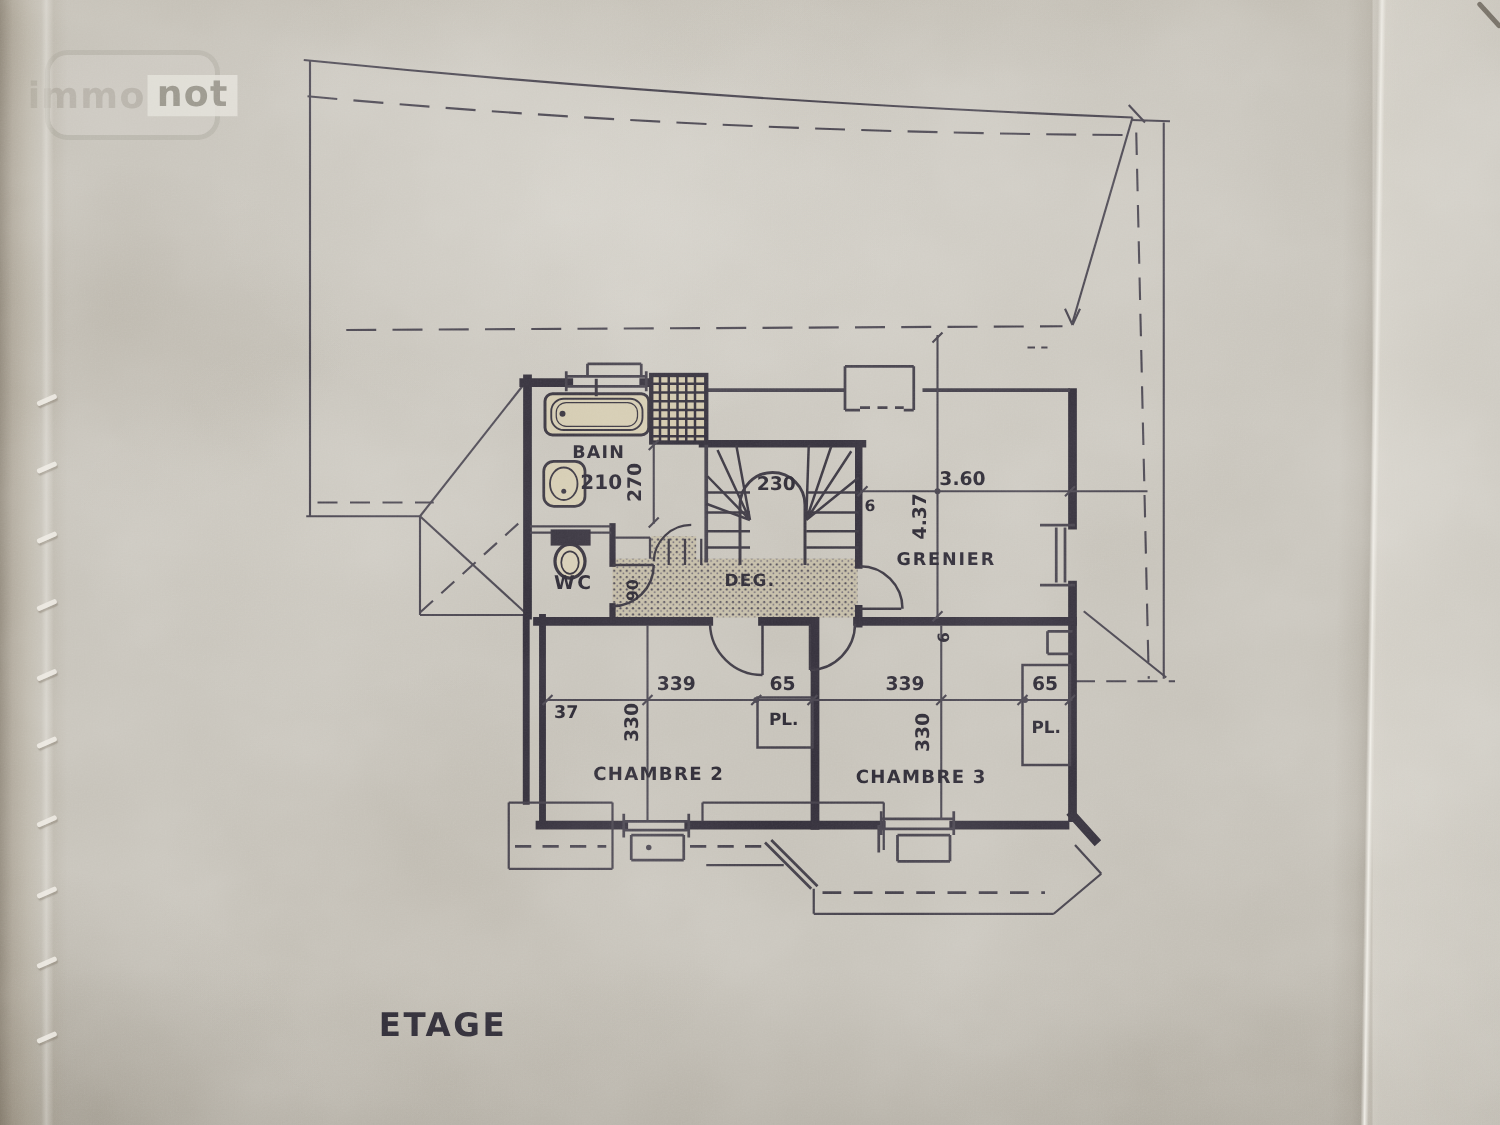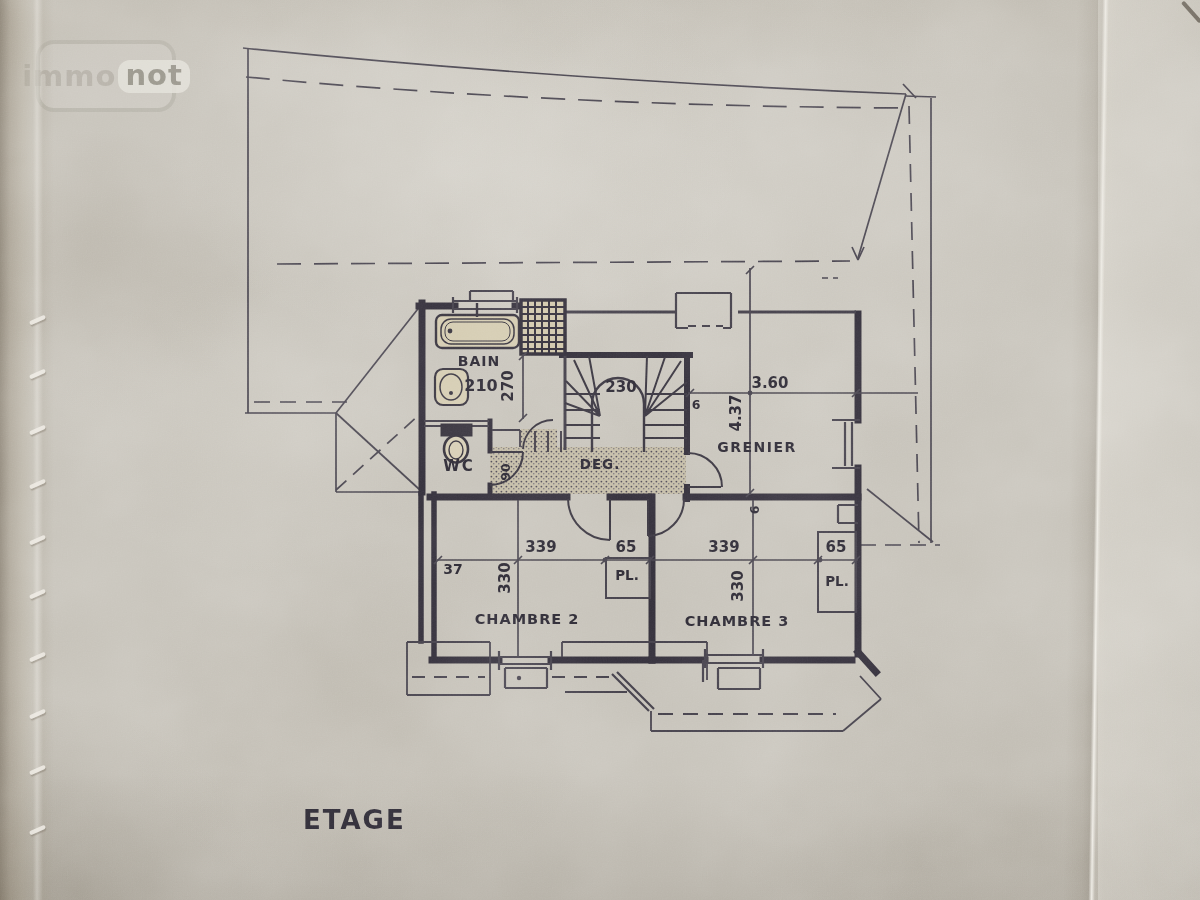--- a/index.html
+++ b/index.html
@@ -62,21 +62,21 @@
     box-sizing:border-box;
   }
   .wm-immo{
     font-weight:bold;font-size:29px;letter-spacing:1px;
     color:rgba(172,168,158,0.70);filter:blur(0.4px);
   }
   .wm-not{
     font-weight:bold;font-size:29px;letter-spacing:1px;
     color:rgba(148,144,134,0.95);
     background:rgba(226,223,215,0.85);
-    border-radius:12px;padding:1px 7px 3px 7px;line-height:1;
+    border-radius:0;padding:1px 7px 3px 7px;line-height:1;
   }
   
   .plan-svg{position:absolute;inset:0;width:1200px;height:900px;}
   .plan-svg text{
     font-family:"DejaVu Sans","Liberation Sans",sans-serif;
     font-weight:bold;fill:#2c2933;
   }
 </style>
 </head>
 <body>

